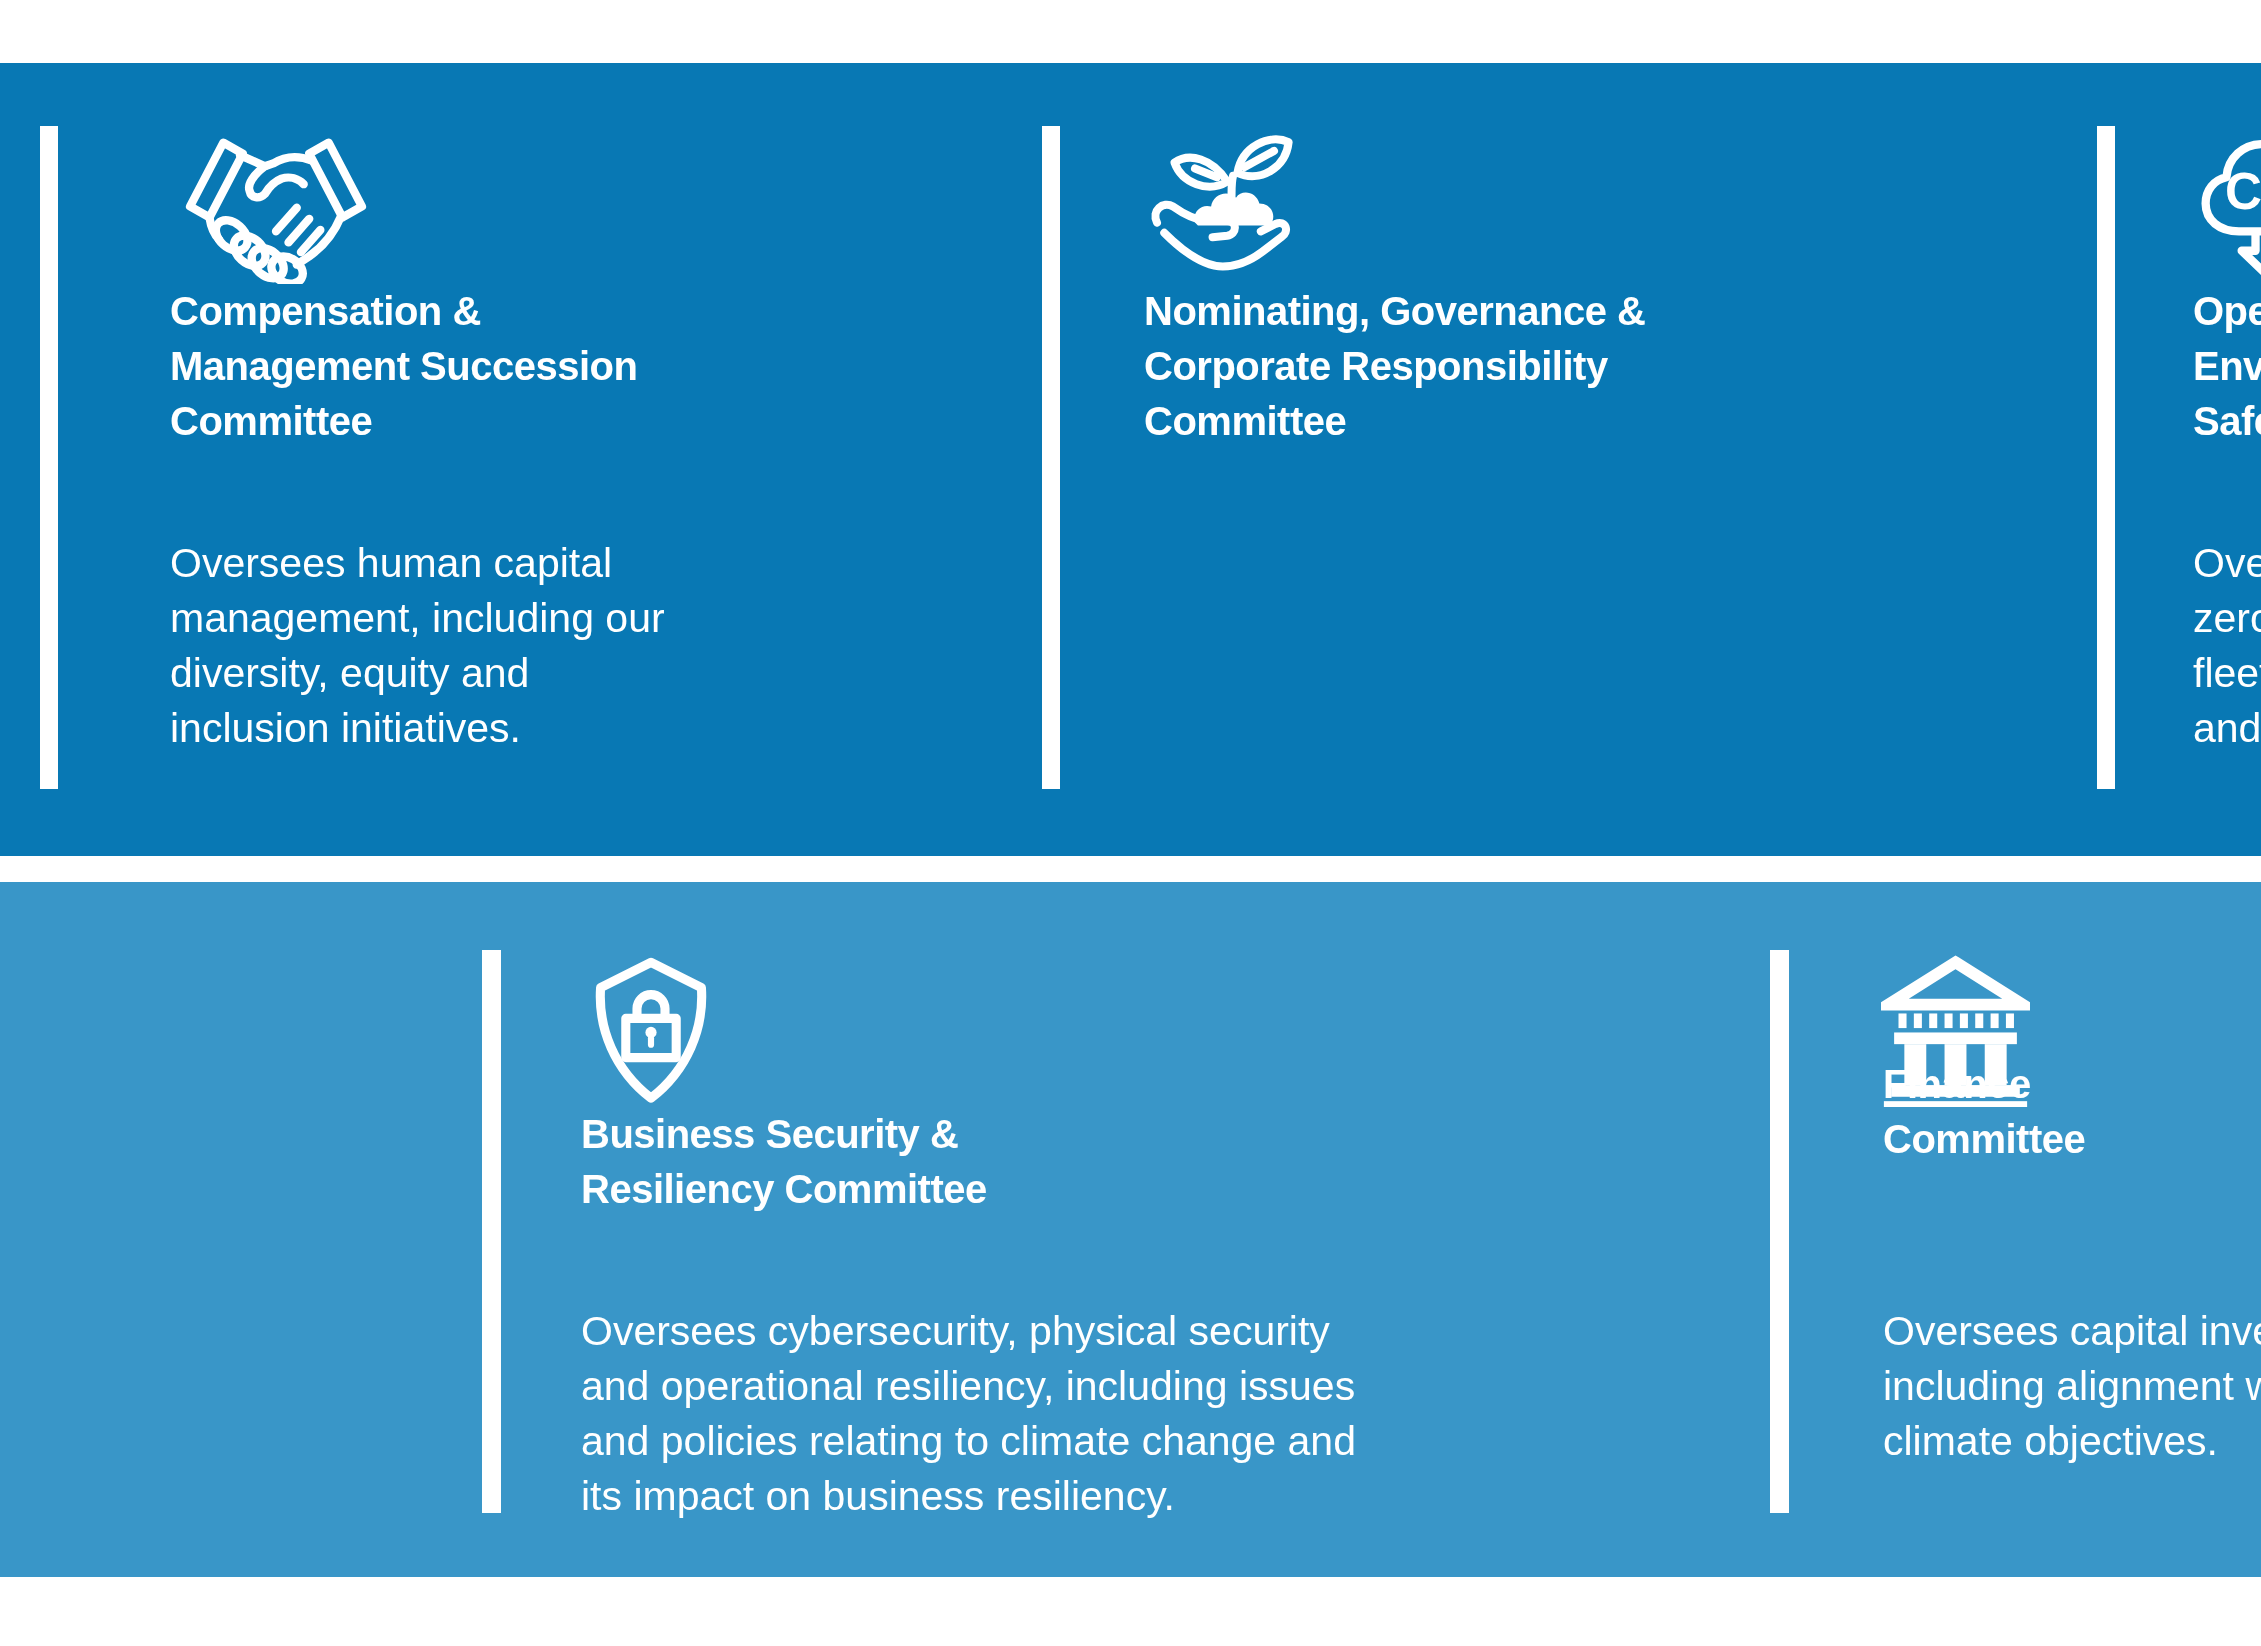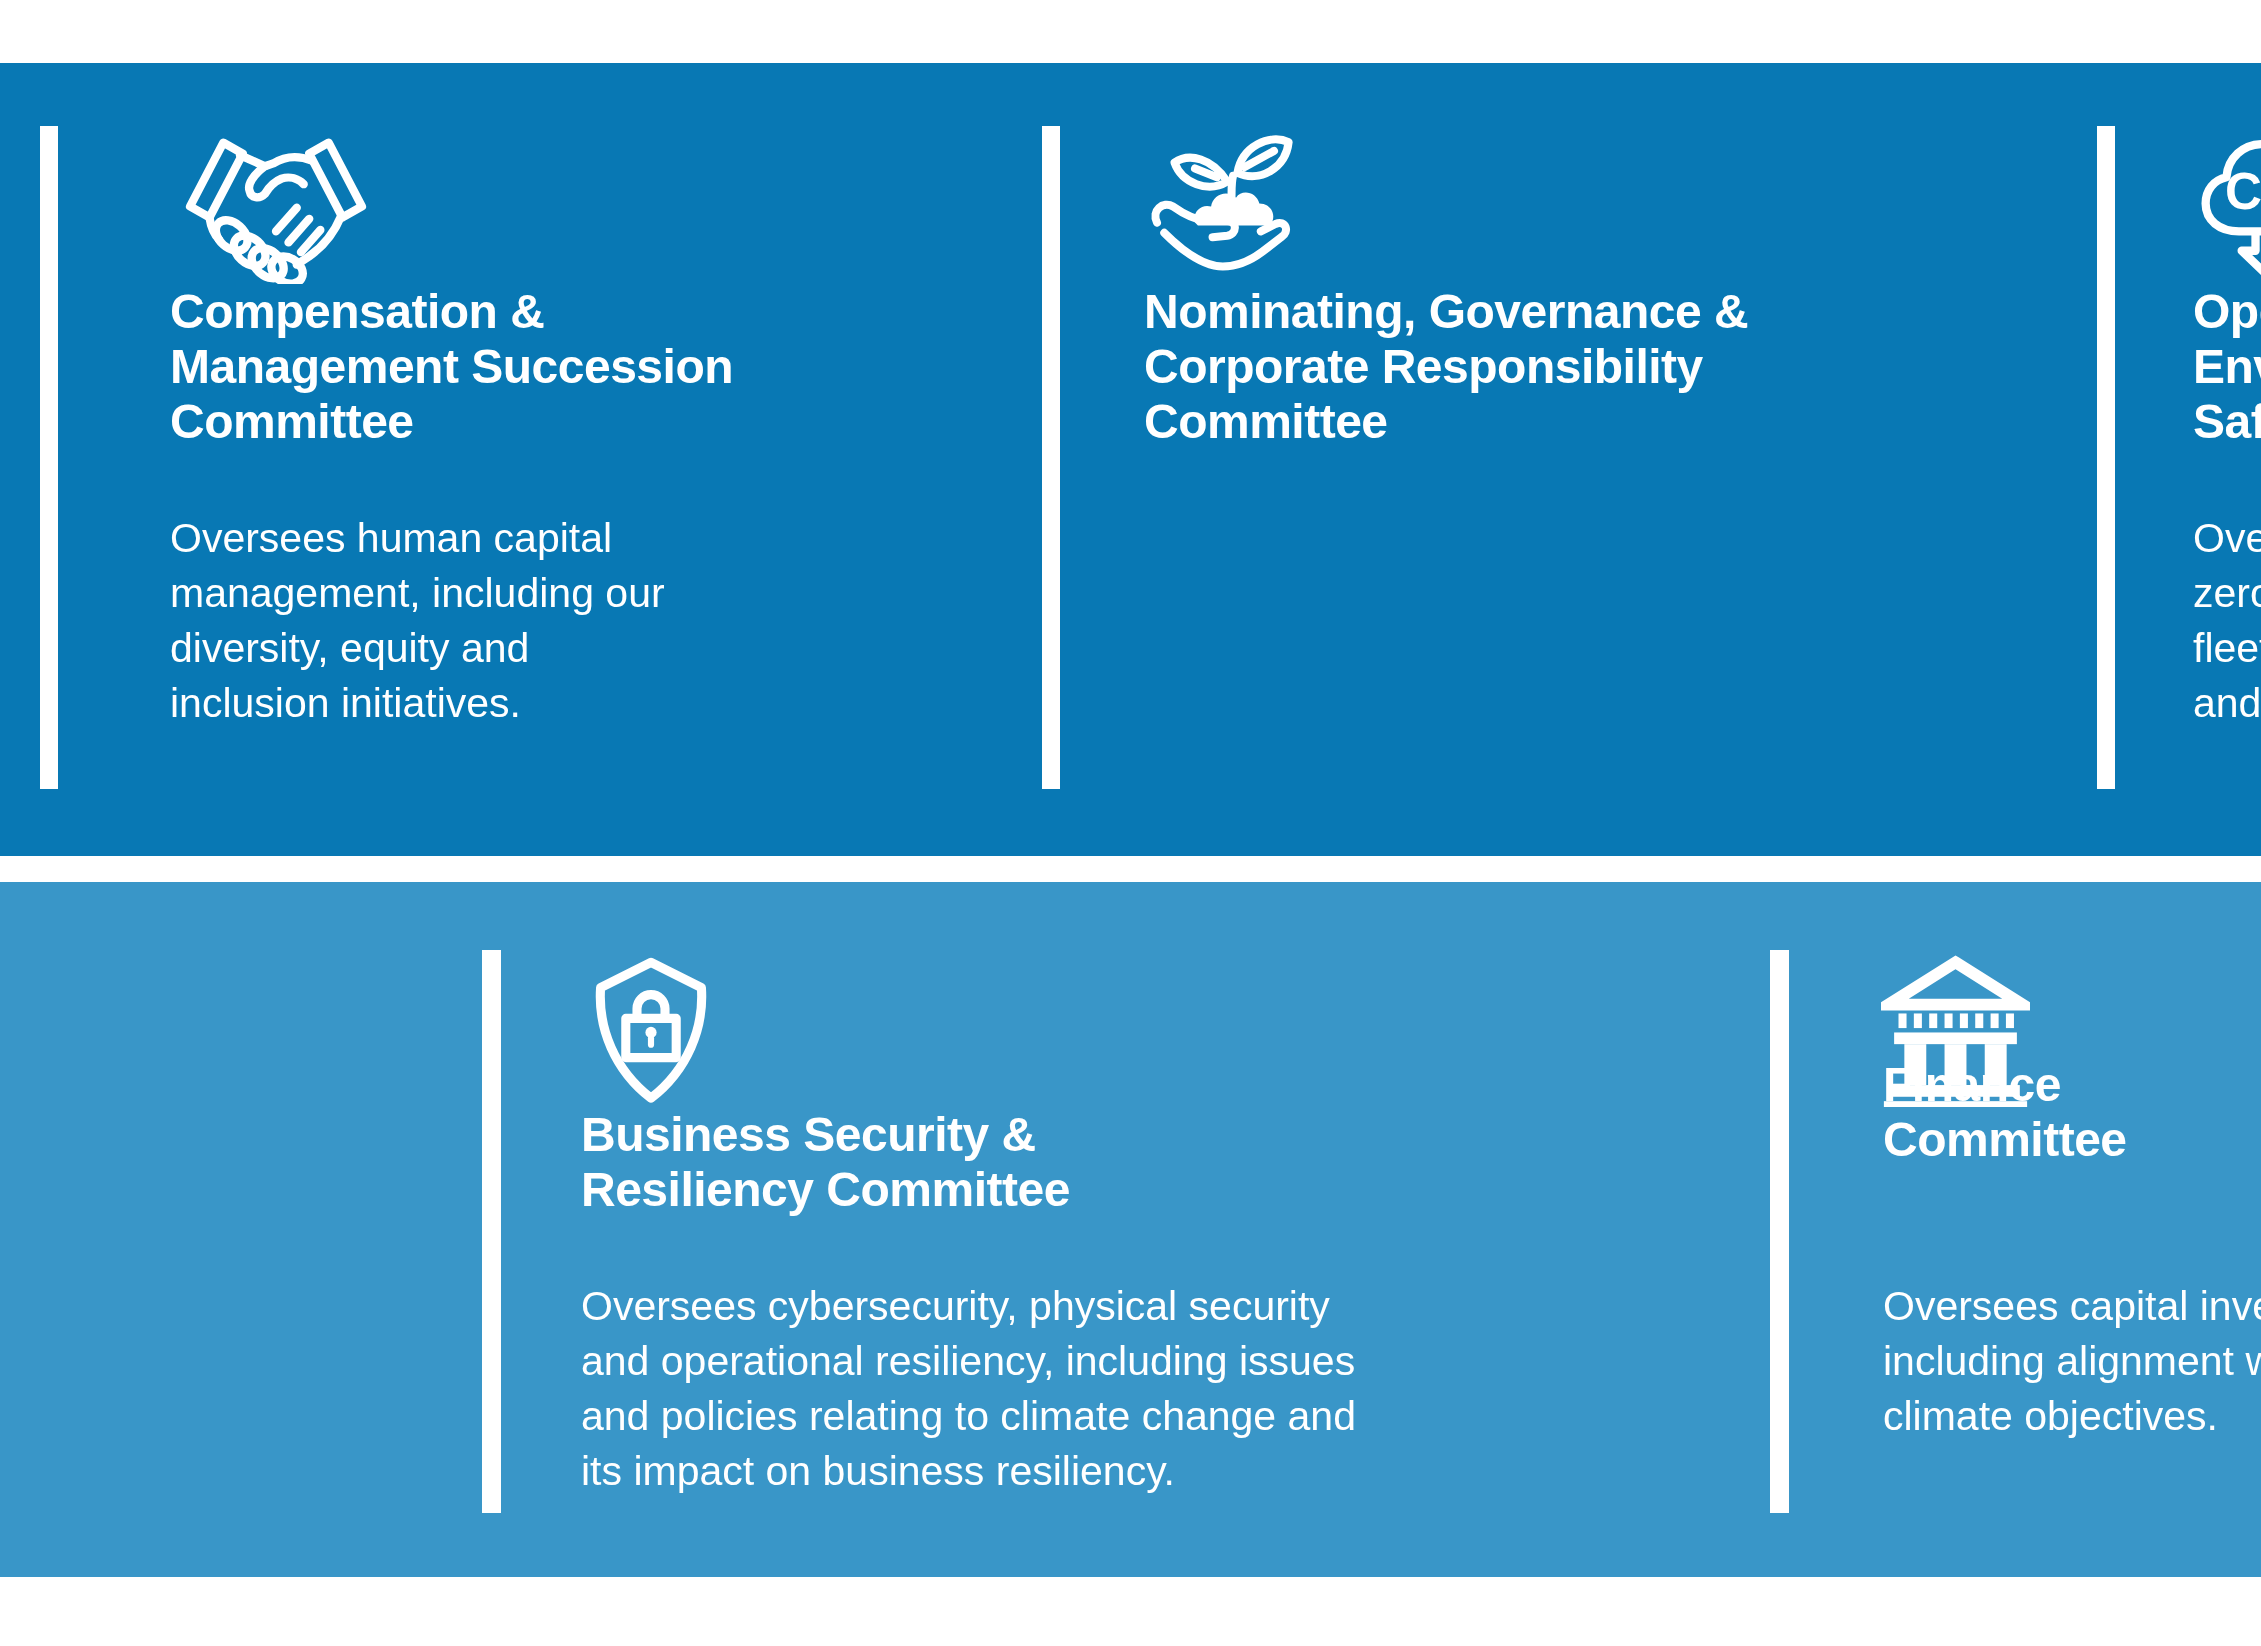--- a/index.html
+++ b/index.html
@@ -15,33 +15,34 @@
   #band-bottom{top:882px;height:695px;}
   .vbar{position:absolute;background:#ffffff;}
   .vbar.top-row{top:126px;height:663px;width:18px;}
   .vbar.bottom-row{top:950px;height:563px;width:19px;}
   .icon-box{position:absolute;}
   .icon-box svg{display:block;}
   .panel-title{
     position:absolute;
     color:#ffffff;
     font-weight:bold;
-    font-size:48px;
+    font-size:40px;
     line-height:55px;
     white-space:pre;
     letter-spacing:-0.5px;
   }
   .panel-body{
     position:absolute;
     color:#ffffff;
     font-weight:normal;
     font-size:41px;
     line-height:55px;
     white-space:pre;
     letter-spacing:0px;
+    margin-top:25px;
   }
   .ico{stroke:#ffffff;fill:none;stroke-linecap:round;stroke-linejoin:round;}
 </style>
 </head>
 <body>
 
 <div id="canvas">
 
   <div class="band" id="band-top" style="background: rgb(8, 120, 180);"></div>
 

